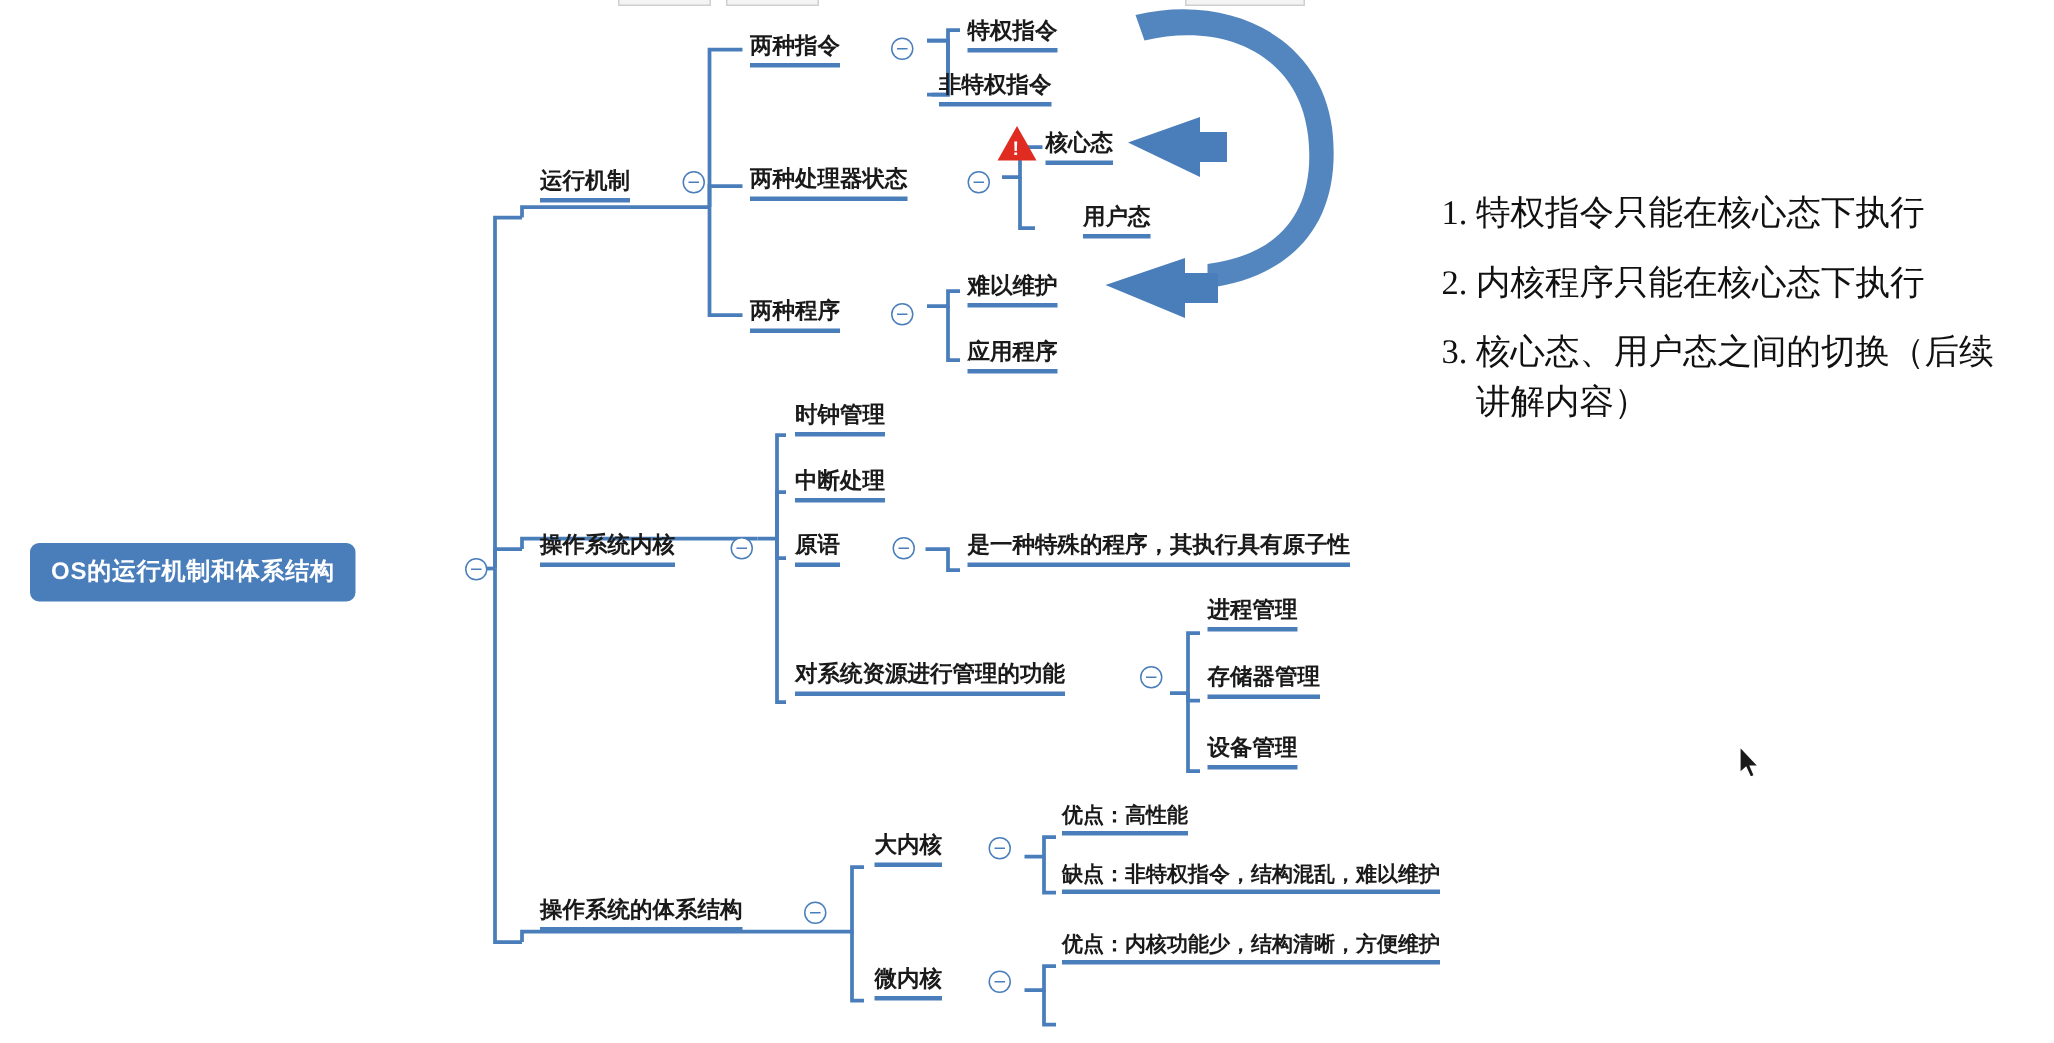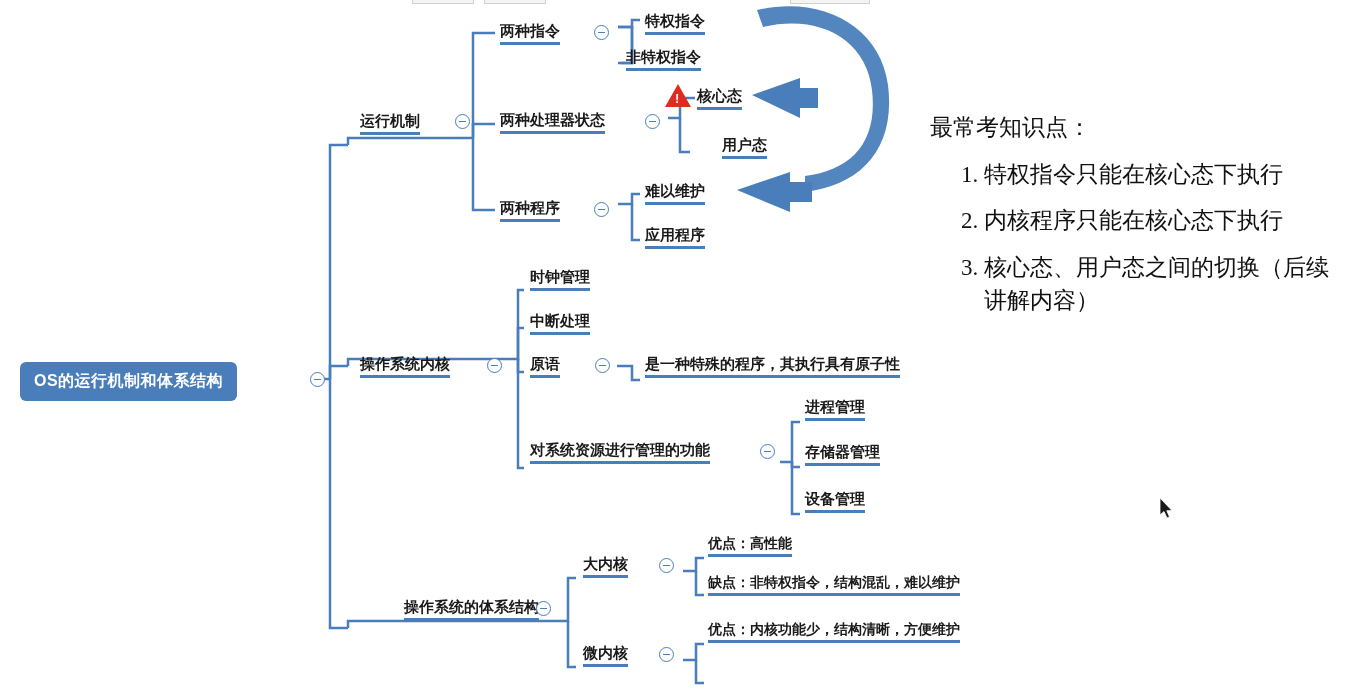--- a/index.html
+++ b/index.html
@@ -183,34 +183,33 @@
   <div class="node" style="left:530px; top:355px;">原语</div>
   <div class="collapse" style="left:595px; top:358px;"></div>
   <div class="node" style="left:530px; top:441px;">对系统资源进行管理的功能</div>
 
   <div class="node" style="left:645px; top:355px;">是一种特殊的程序，其执行具有原子性</div>
   <div class="collapse" style="left:760px; top:444px;"></div>
   <div class="node" style="left:805px; top:398px;">进程管理</div>
   <div class="node" style="left:805px; top:443px;">存储器管理</div>
   <div class="node" style="left:805px; top:490px;">设备管理</div>
 
-  <div class="node" style="left:360px; top:598px;margin-left:44px;">操作系统的体系结构</div>
+  <div class="node" style="left:360px; top:598px;">操作系统的体系结构</div>
   <div class="collapse" style="left:536px; top:601px;"></div>
 
   <div class="node" style="left:583px; top:555px;">大内核</div>
   <div class="collapse" style="left:659px; top:558px;"></div>
   <div class="node" style="left:708px; top:535px; font-size:14px;">优点：高性能</div>
   <div class="node" style="left:708px; top:574px; font-size:14px;">缺点：非特权指令，结构混乱，难以维护</div>
 
   <div class="node" style="left:583px; top:644px;">微内核</div>
   <div class="collapse" style="left:659px; top:647px;"></div>
   <div class="node" style="left:708px; top:621px; font-size:14px;">优点：内核功能少，结构清晰，方便维护</div>
 
   <div class="notes">
-    <div class="title">最常考知识点：</div>
     <ol>
       <li>特权指令只能在核心态下执行</li>
       <li>内核程序只能在核心态下执行</li>
       <li>核心态、用户态之间的切换（后续讲解内容）</li>
     </ol>
   </div>
 
   <svg class="cursor" viewBox="0 0 14 22">
     <polygon points="0,0 0,17 4,13.5 7,20 9.5,19 6.8,12.7 12,12.6" fill="#1a1a1a" stroke="#ffffff" stroke-width="0.8"></polygon>
   </svg>

